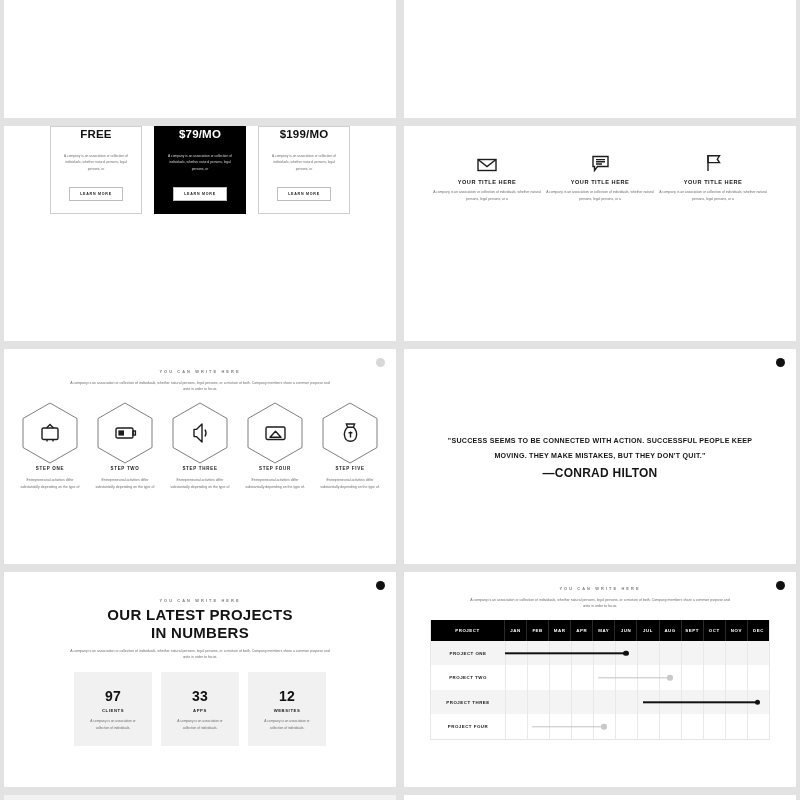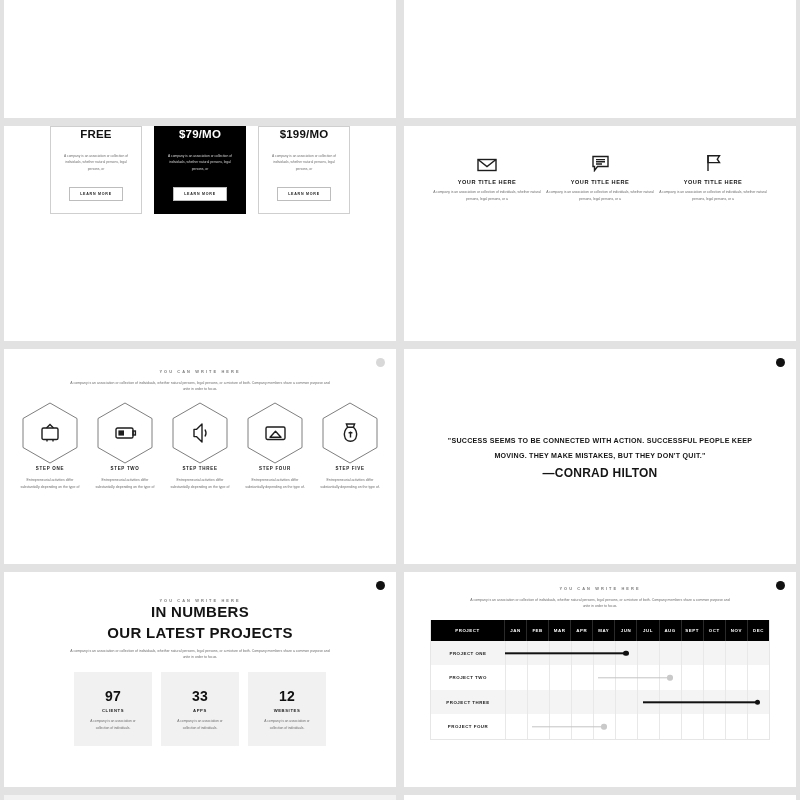--- a/index.html
+++ b/index.html
@@ -335,22 +335,22 @@
     <div class="quotewrap">
       <div class="q">"SUCCESS SEEMS TO BE CONNECTED WITH ACTION. SUCCESSFUL PEOPLE KEEP MOVING. THEY MAKE MISTAKES, BUT THEY DON'T QUIT."</div>
       <div class="author">—CONRAD HILTON</div>
     </div>
   </div>
 
   <div class="slide">
     <div class="badge"></div>
     <div style="height:26px"></div>
     <div class="eyebrow">YOU CAN WRITE HERE</div>
+    <div class="h-title">OUR LATEST PROJECTS</div>
     <div class="h-title" style="margin-top:0">IN NUMBERS</div>
-    <div class="h-title">OUR LATEST PROJECTS</div>
     <div class="lede">A company is an association or collection of individuals, whether natural persons, legal persons, or a mixture of both. Company members share a common purpose and unite in order to focus.</div>
 
     <div class="stats">
       <div class="stat">
         <div class="num">97</div>
         <div class="lbl">CLIENTS</div>
         <div class="sd">A company is an association or collection of individuals.</div>
       </div>
       <div class="stat">
         <div class="num">33</div>

